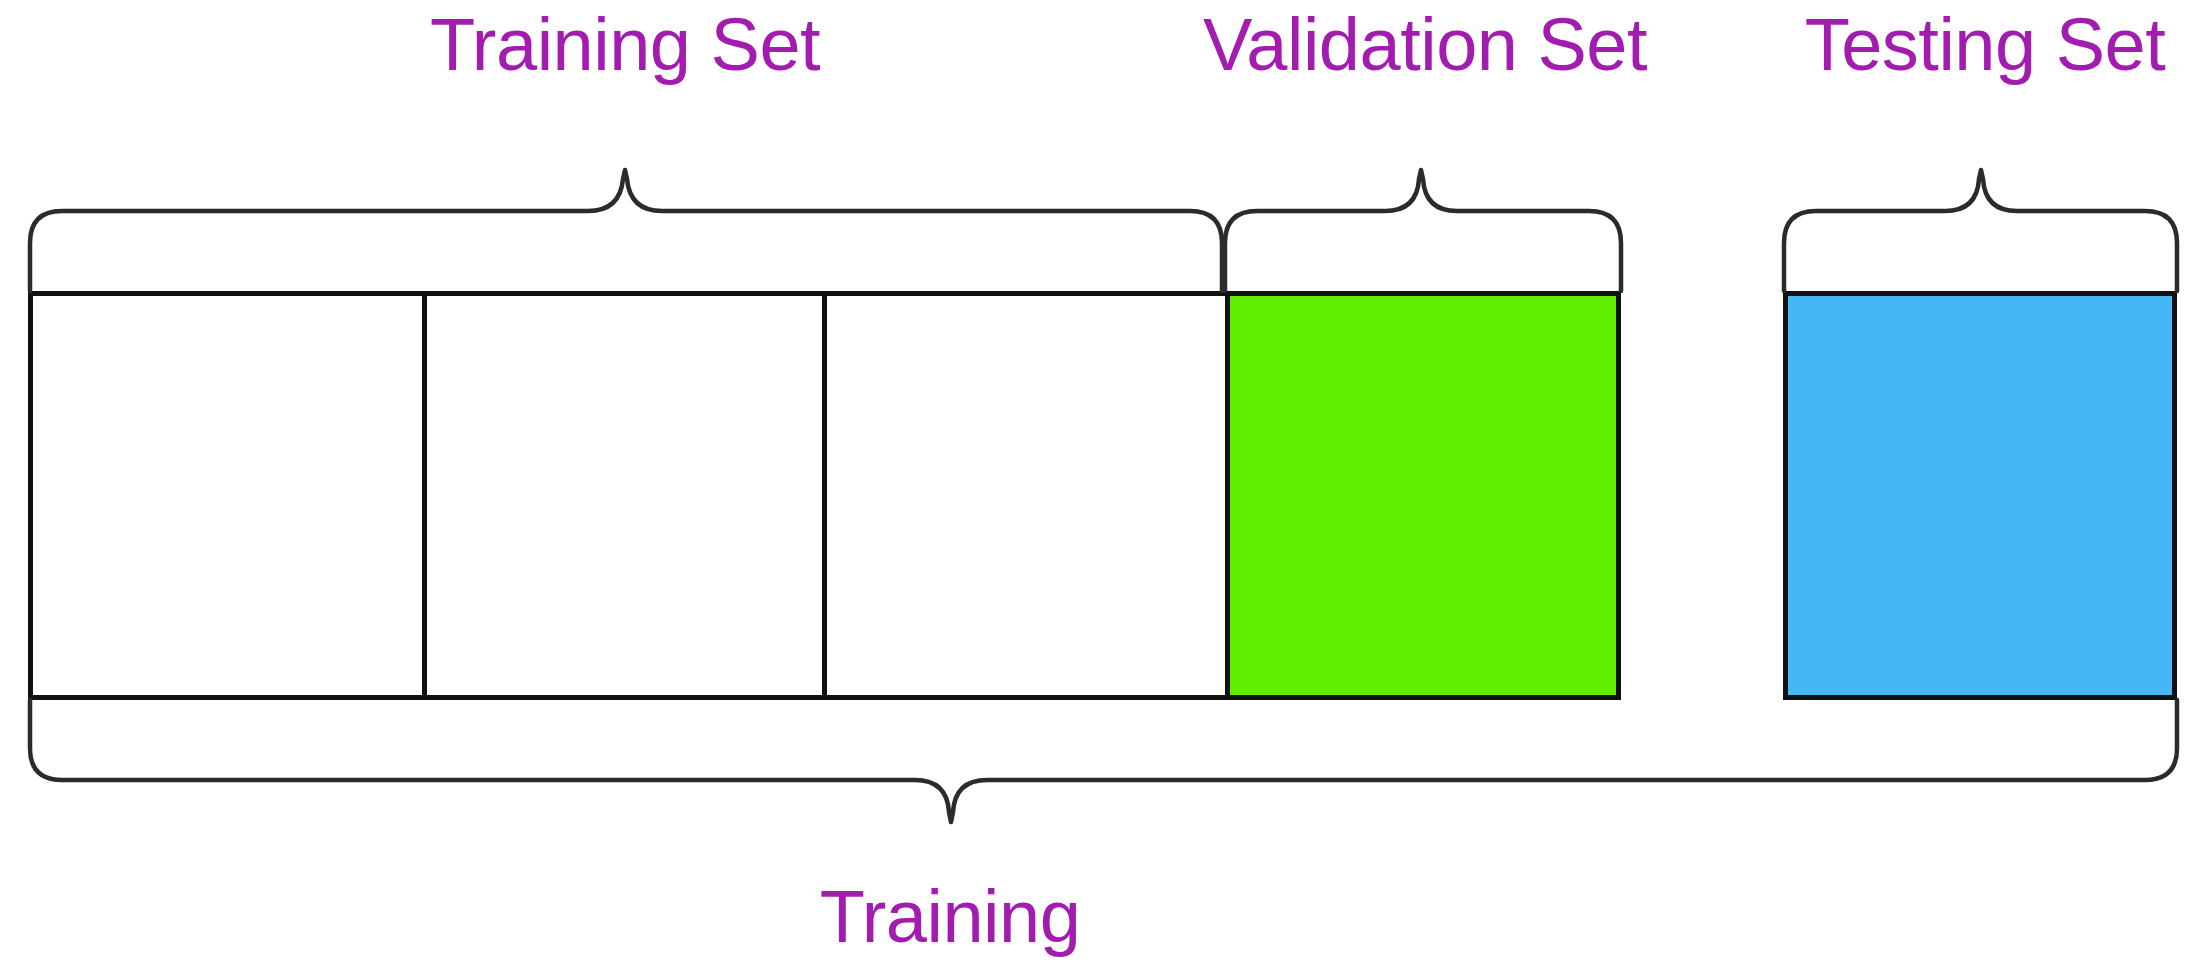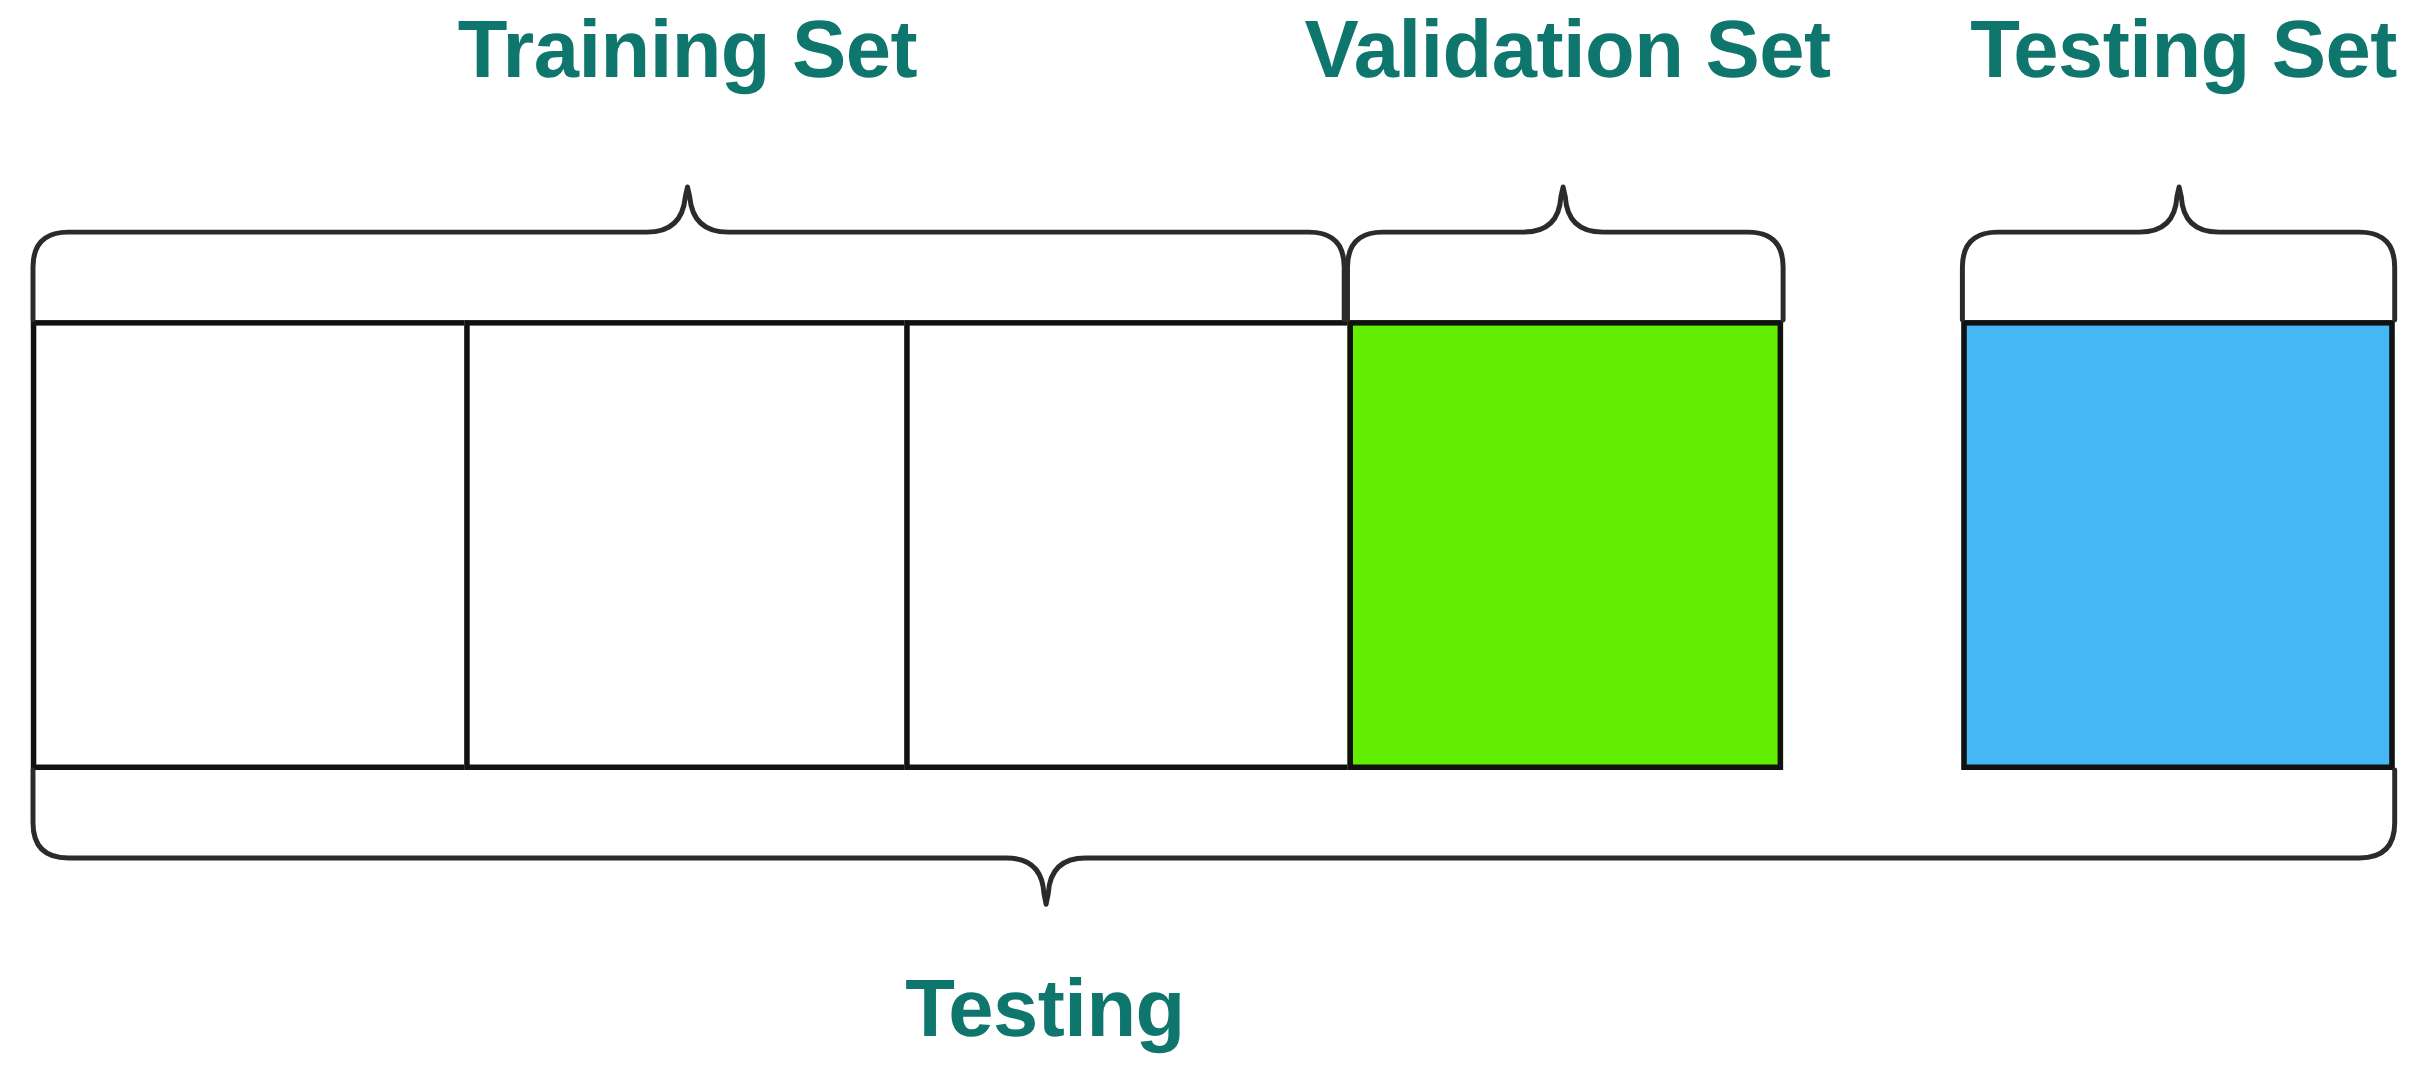--- a/index.html
+++ b/index.html
@@ -13,23 +13,23 @@
   }
   #stage {
     position: relative;
     width: 2207px;
     height: 975px;
     background: #ffffff;
     overflow: hidden;
   }
   .label {
     position: absolute;
-    color: #0f766e;
+    color: #a21caf;
     font-family: "Liberation Sans", sans-serif;
-    font-weight: 700;
+    font-weight: 400;
     white-space: nowrap;
     text-align: right;
     transform: translateX(-50%);
     letter-spacing: -0.5px;
     line-height: 1;
   }
   .label-top {
     font-size: 74px;
     top: 8px;
   }
@@ -57,21 +57,21 @@
 <body>
 
 <div id="stage">
 
   <div class="label label-top" style="left:625px;">Training Set</div>
 
   <div class="label label-top" style="left:1985px;">Testing Set</div>
 
   <div class="label label-top" style="left:1425px;">Validation Set</div>
 
-  <div class="label label-bottom" style="left:950px;">Testing</div>
+  <div class="label label-bottom" style="left:950px;">Training</div>
 
   <div class="seg seg-outline" style="left:28px; top:291px; width:399px; height:409px; background:#ffffff;"></div>
 
   <div class="seg seg-outline" style="left:422px; top:291px; width:405px; height:409px; background:#ffffff;"></div>
 
   <div class="seg seg-outline" style="left:822px; top:291px; width:408px; height:409px; background:#ffffff;"></div>
 
   <div class="seg seg-outline" style="left:1225px; top:291px; width:396px; height:409px; background:#62ee00;"></div>
 
   <div class="seg seg-outline" style="left:1783px; top:291px; width:394px; height:409px; background:#45b7f5;"></div>

